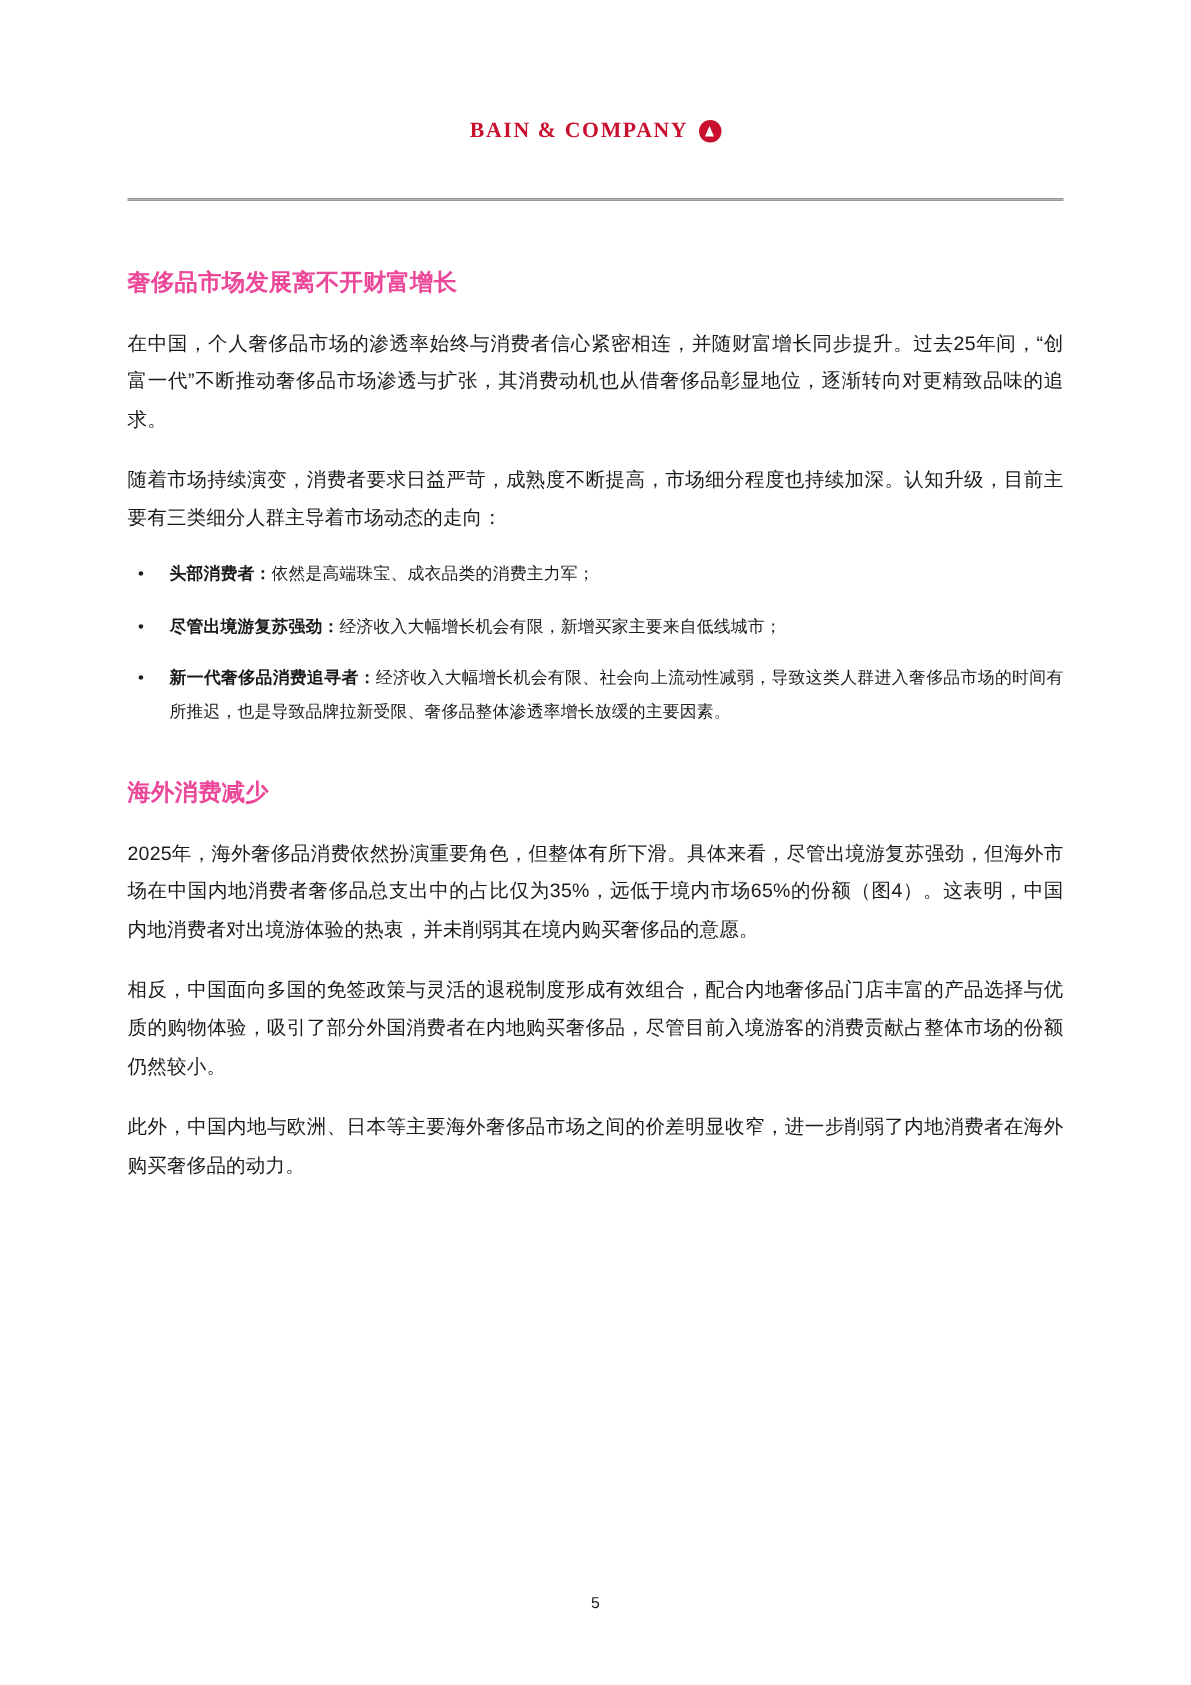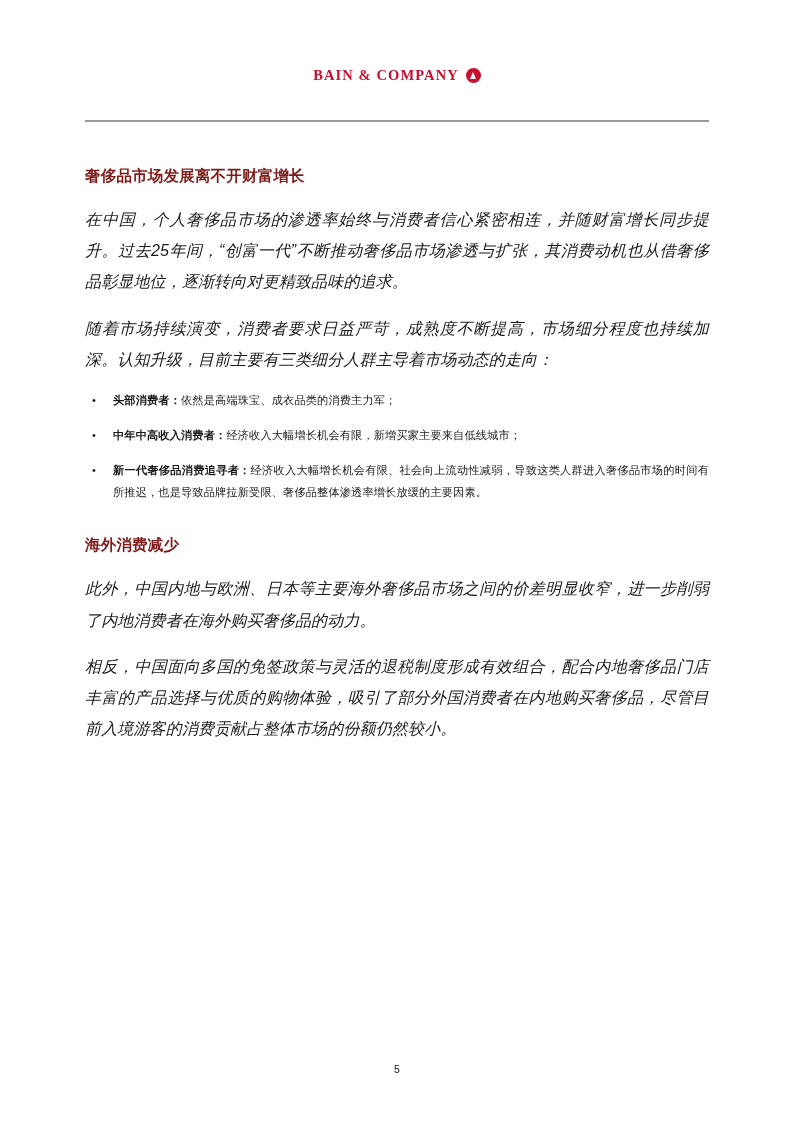--- a/index.html
+++ b/index.html
@@ -12,21 +12,21 @@
     height: 1123px;
     font-family: "Liberation Sans", sans-serif;
     color: #1a1a1a;
     position: relative;
     overflow: hidden;
   }
   .page {
     width: 794px;
     height: 1123px;
     box-sizing: border-box;
-    padding: 4px 85px;
+    padding: 16px 85px;
     position: relative;
   }
 
   
   .logo-row {
     display: flex;
     justify-content: center;
     align-items: center;
     padding-top: 63px;
   }
@@ -77,36 +77,35 @@
     border-top: 1px solid #9a9a9a;
   }
 
   
   .content {
     padding-top: 44px;
   }
   h2.section-heading {
     font-size: 15.5px;
     font-weight: bold;
-    color: #7f1d1d;
+    color: #ec4899;
     margin: 0 0 17px 0;
     letter-spacing: 0.2px;
   }
   h2.section-heading.second {
     margin-top: 31px;
     font-family: Liberation Serif, serif;
   }
   p.body-text {
-    font-size: 16px;
+    font-size: 13px;
     line-height: 1.95;
     margin: 0 0 15px 0;
     text-align: justify;
     color: #1a1a1a;
     letter-spacing: 0.15px;
-    font-style: italic;
   }
   ul.bullet-list {
     list-style: none;
     margin: 6px 0 14px 0;
     padding: 0;
   }
   ul.bullet-list li {
     display: flex;
     font-size: 11.2px;
     line-height: 1.95;
@@ -162,29 +161,30 @@
     <p class="body-text">在中国，个人奢侈品市场的渗透率始终与消费者信心紧密相连，并随财富增长同步提升。过去25年间，“创富一代”不断推动奢侈品市场渗透与扩张，其消费动机也从借奢侈品彰显地位，逐渐转向对更精致品味的追求。</p>
     <p class="body-text">随着市场持续演变，消费者要求日益严苛，成熟度不断提高，市场细分程度也持续加深。认知升级，目前主要有三类细分人群主导着市场动态的走向：</p>
 
     <ul class="bullet-list">
       <li>
         <span class="dot">•</span>
         <span class="li-text"><span class="li-term">头部消费者：</span><span>依然是高端珠宝、成衣品类的消费主力军；</span></span>
       </li>
       <li>
         <span class="dot">•</span>
-        <span class="li-text"><span class="li-term">中年中高收入消费者：</span><span>经济收入大幅增长机会有限，新增买家主要来自低线城市；</span></span>
+        <span class="li-text"><span class="li-term">尽管出境游复苏强劲：</span><span>经济收入大幅增长机会有限，新增买家主要来自低线城市；</span></span>
       </li>
       <li>
         <span class="dot">•</span>
         <span class="li-text"><span class="li-term">新一代奢侈品消费追寻者：</span><span>经济收入大幅增长机会有限、社会向上流动性减弱，导致这类人群进入奢侈品市场的时间有所推迟，也是导致品牌拉新受限、奢侈品整体渗透率增长放缓的主要因素。</span></span>
       </li>
     </ul>
 
     <h2 class="section-heading second">海外消费减少</h2>
+    <p class="body-text">2025年，海外奢侈品消费依然扮演重要角色，但整体有所下滑。具体来看，尽管出境游复苏强劲，但海外市场在中国内地消费者奢侈品总支出中的占比仅为35%，远低于境内市场65%的份额（图4）。这表明，中国内地消费者对出境游体验的热衷，并未削弱其在境内购买奢侈品的意愿。</p>
+    <p class="body-text">相反，中国面向多国的免签政策与灵活的退税制度形成有效组合，配合内地奢侈品门店丰富的产品选择与优质的购物体验，吸引了部分外国消费者在内地购买奢侈品，尽管目前入境游客的消费贡献占整体市场的份额仍然较小。</p>
     <p class="body-text">此外，中国内地与欧洲、日本等主要海外奢侈品市场之间的价差明显收窄，进一步削弱了内地消费者在海外购买奢侈品的动力。</p>
-    <p class="body-text">相反，中国面向多国的免签政策与灵活的退税制度形成有效组合，配合内地奢侈品门店丰富的产品选择与优质的购物体验，吸引了部分外国消费者在内地购买奢侈品，尽管目前入境游客的消费贡献占整体市场的份额仍然较小。</p>
 
   </div>
 
   <div class="page-number">5</div>
 
 </div>
 
 </body></html>

